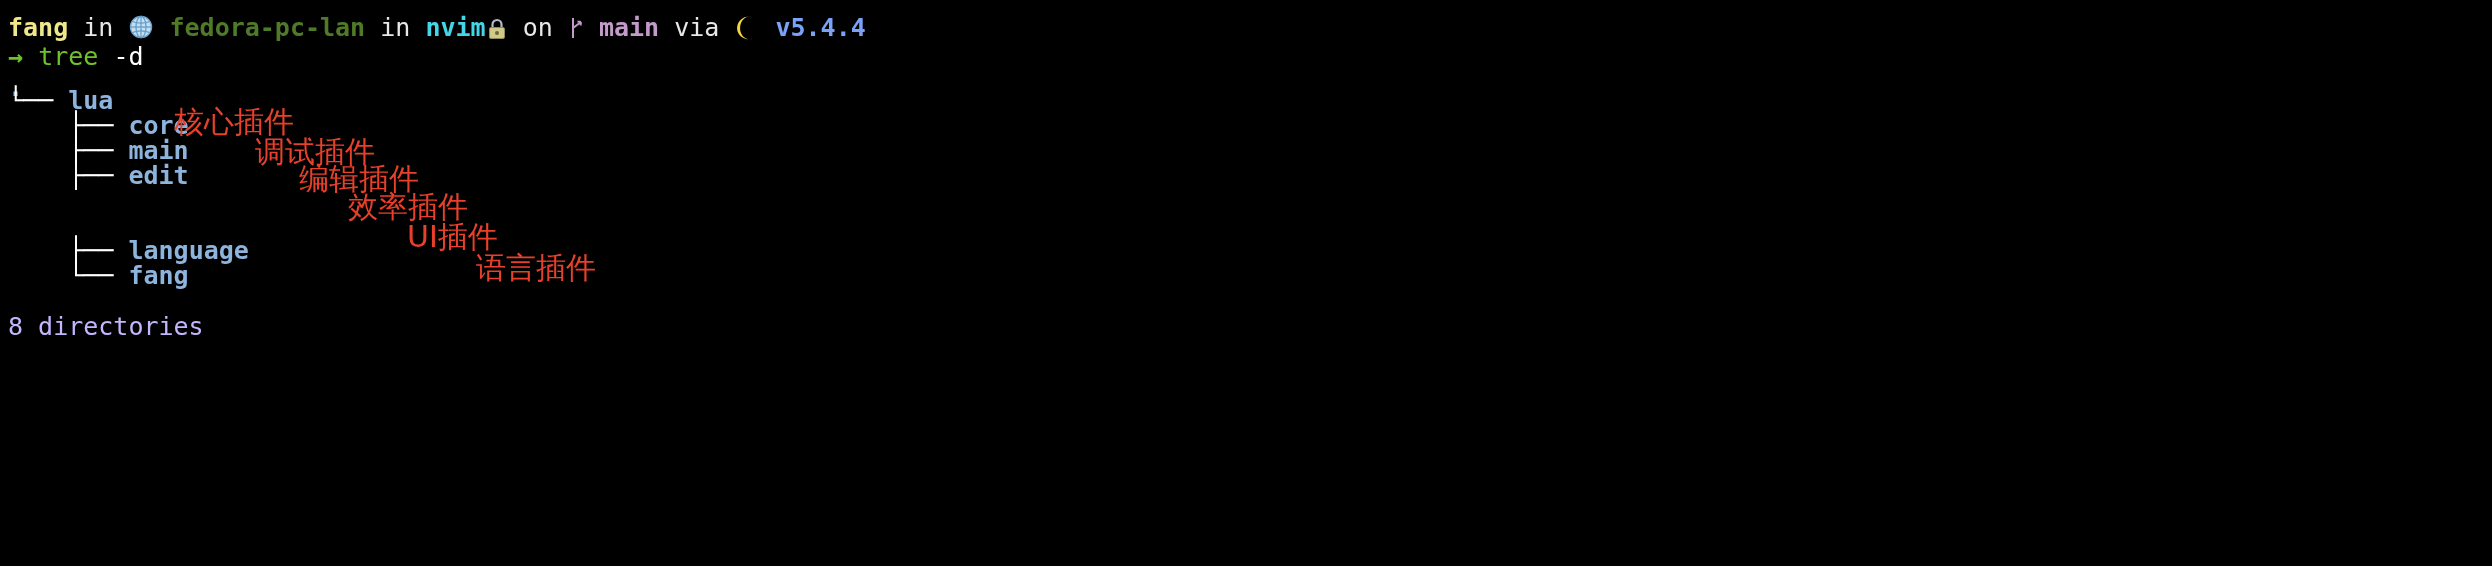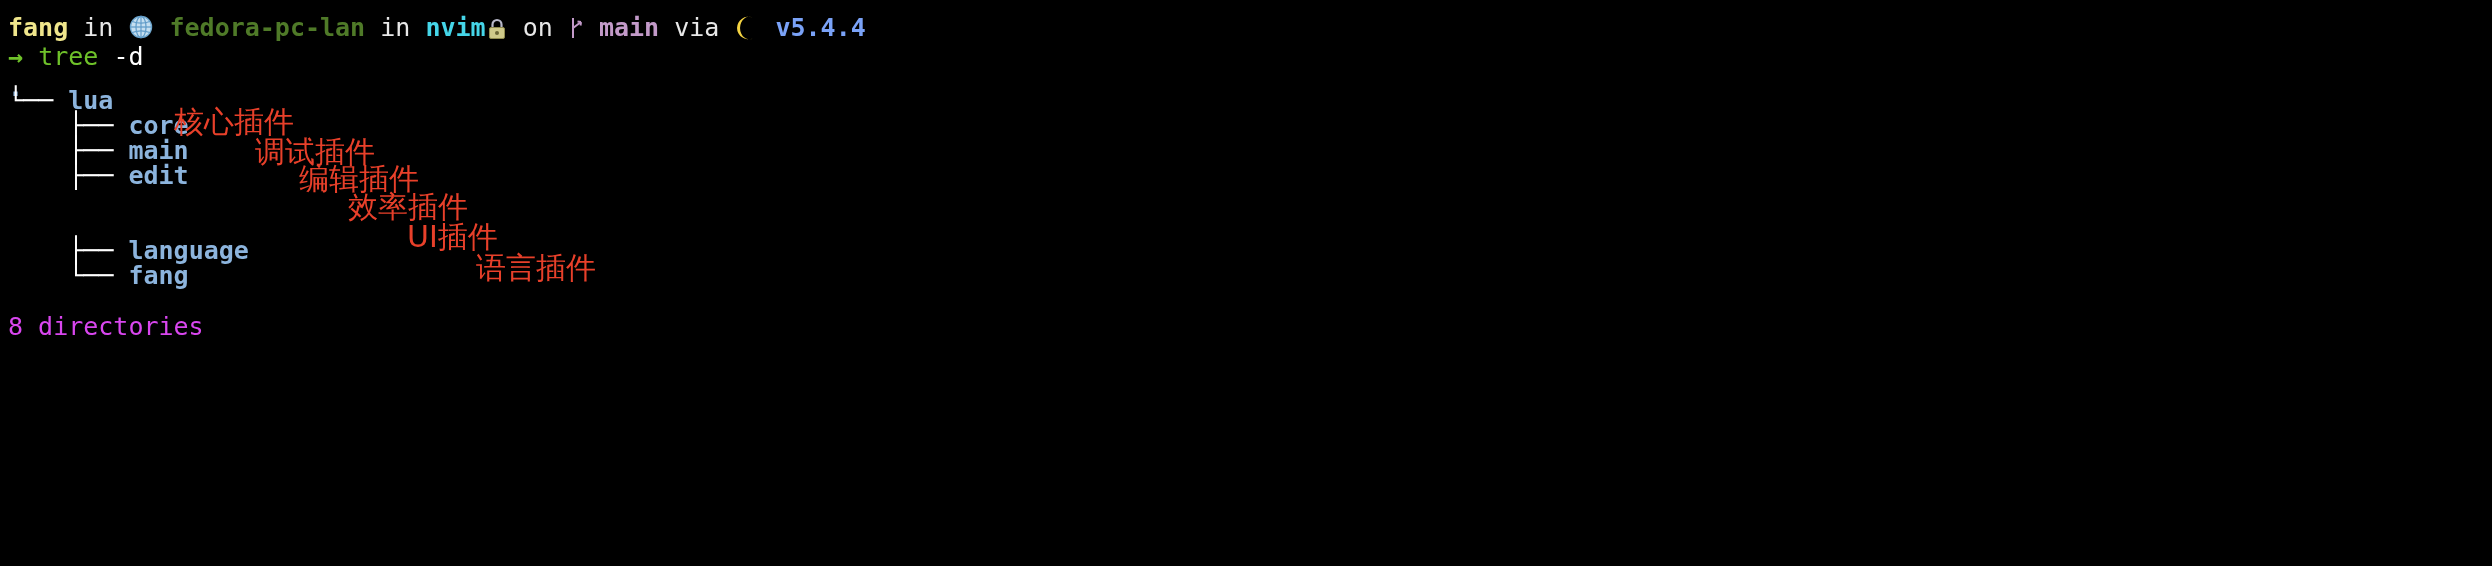--- a/index.html
+++ b/index.html
@@ -37,21 +37,21 @@
   .host    { color: #4f7a28; font-weight: bold; }
   .dir     { color: #45d5e8; font-weight: bold; }
   .branch  { color: #c39ac9; font-weight: bold; }
   .version { color: #7aa2f7; font-weight: bold; }
   .arrow   { color: #6fc22a; font-weight: bold; }
   .cmd     { color: #6fc22a; }
   .arg     { color: #ffffff; }
   .treeline { color: #ffffff; }
   .dirname { color: #8cb4dd; font-weight: bold; }
   .dot     { color: #8cb4dd; font-weight: bold; }
-  .summary { color: #d946ef; }
+  .summary { color: #c4b5fd; }
 
   
   .annot {
     position: absolute;
     color: #e8402a;
     font-family: "DejaVu Sans", sans-serif;
     font-size: 30px;
     line-height: 30px;
     white-space: pre;
     font-weight: normal;

